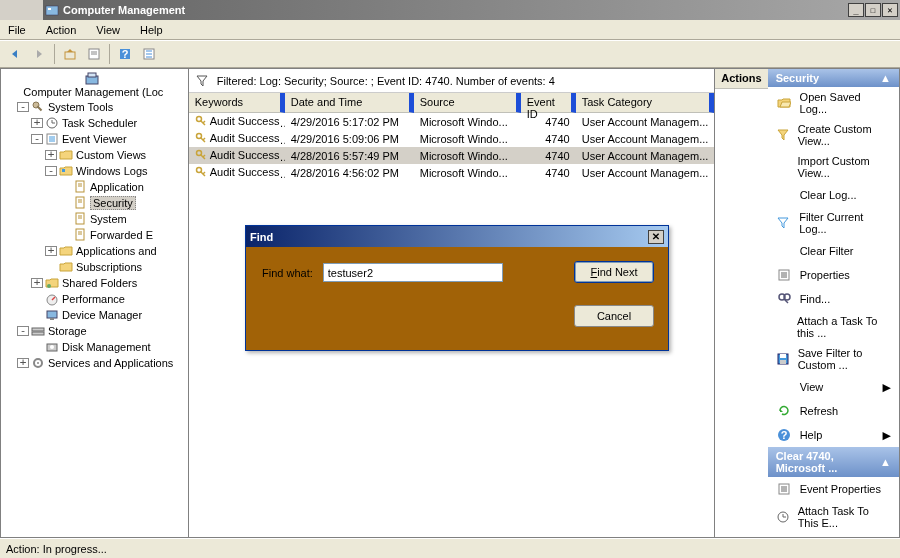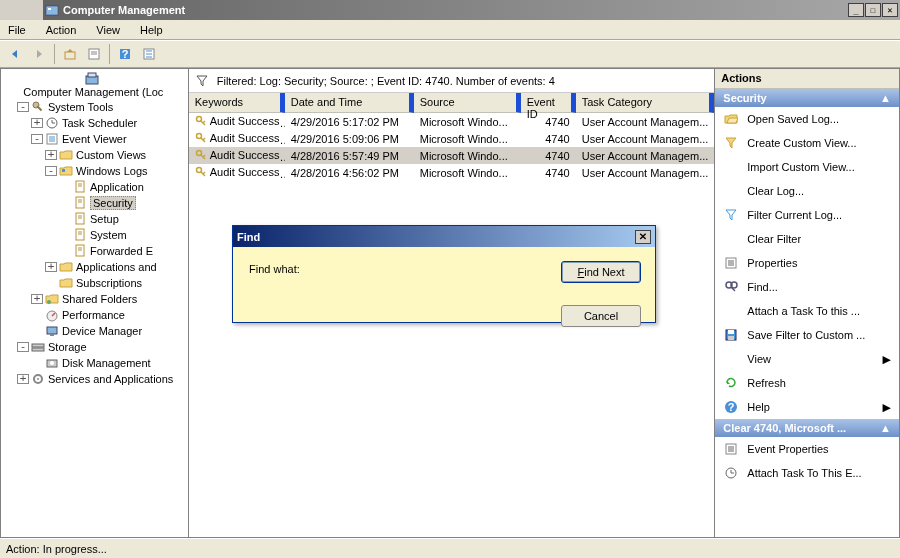--- a/index.html
+++ b/index.html
@@ -31,30 +31,30 @@
 .center { flex: 1; background: #fff; border: 1px solid #808080; display: flex; flex-direction: column; }
 .filterbar { height: 24px; display: flex; align-items: center; padding: 0 6px; border-bottom: 1px solid #ccc; gap: 8px; }
 .gridhead { display: flex; background: #ece9d8; height: 20px; }
 .gridhead .col { border-right: 5px solid #1d4ed8; border-bottom: 1px solid #c0c0b8; padding: 3px 6px; }
 .gridbody { flex: 1; position: relative; }
 .row { display: flex; height: 17px; align-items: center; }
 .row .col { padding: 1px 6px; overflow: hidden; white-space: nowrap; text-overflow: ellipsis; }
 .row.sel { background: #d4d0c8; }
 .cw1 { width: 96px; } .cw2 { width: 129px; } .cw3 { width: 107px; } .cw4 { width: 55px; } .cw5 { flex: 1; }
 
-.right { width: 193px; background: #fff; border: 1px solid #808080; border-left: none; display: flex; flex-direction: column; }
+.right { width: 193px; background: #fff; border: 1px solid #808080; border-left: none; display: flex; }
 .right-head { height: 20px; background: #ece9d8; border-bottom: 1px solid #c0c0b8; padding: 3px 6px; font-weight: bold; }
 .action-hdr { background: linear-gradient(to bottom, #a9c3e8, #6d91c9); color: #fff; font-weight: bold; padding: 3px 8px; display: flex; justify-content: space-between; align-items: center; }
 .action-item { display: flex; align-items: center; padding: 4px 8px; gap: 8px; cursor: default; }
 .action-item .aic { width: 16px; height: 16px; display: flex; align-items: center; justify-content: center; }
 .action-item.sub { justify-content: space-between; }
 
 .statusbar { height: 20px; background: #ece9d8; border-top: 1px solid #fff; padding: 3px 6px; display: flex; align-items: center; }
 
-.dialog { position: absolute; left: 232px; top: 225px; width: 424px; height: 98px; background: #fef9c3; border: 1px solid #003399; box-shadow: 2px 2px 4px rgba(0,0,0,0.3); }
+.dialog { position: absolute; left: 245px; top: 225px; width: 424px; height: 126px; background: #a16207; border: 1px solid #003399; box-shadow: 2px 2px 4px rgba(0,0,0,0.3); }
 .dlg-title { height: 21px; background: linear-gradient(to right, #0a246a, #a6caf0); color: #fff; font-weight: bold; padding: 3px 4px; display: flex; justify-content: space-between; align-items: center; }
 .dlg-close { width: 16px; height: 14px; background: #d4d0c8; border: 1px solid #404040; display: flex; align-items: center; justify-content: center; cursor: pointer; color: #000; font-size: 10px; }
 .dlg-body { padding: 16px; display: flex; align-items: center; gap: 10px; }
 .dlg-body input { width: 180px; height: 19px; border: 1px solid #7f9db9; padding: 2px 4px; font-size: 11px; }
 .dlg-btn { position: absolute; width: 80px; height: 22px; background: #ece9d8; border: 1px solid #888; border-radius: 3px; cursor: pointer; font-size: 11px; }
 .dlg-btn.def { border: 1px solid #003399; box-shadow: 0 0 0 1px #7f9db9 inset; }
 
 svg { display: block; }
 </style>
 </head>
@@ -202,31 +202,20 @@
       <div class="tree-item l4 sel">
         <span class="noexp"></span>
         <span class="ic">
           <svg width="14" height="14">
             <rect x="3" y="1" width="8" height="11" fill="#fff" stroke="#b8933a"></rect>
             <line x1="5" y1="4" x2="9" y2="4" stroke="#b8933a"></line>
             <line x1="5" y1="6" x2="9" y2="6" stroke="#b8933a"></line>
           </svg>
         </span>
         <span class="lbl">Security</span>
-      </div>
-      <div class="tree-item l4">
-        <span class="noexp"></span>
-        <span class="ic">
-          <svg width="14" height="14">
-            <rect x="3" y="1" width="8" height="11" fill="#fff" stroke="#b8933a"></rect>
-            <line x1="5" y1="4" x2="9" y2="4" stroke="#b8933a"></line>
-            <line x1="5" y1="6" x2="9" y2="6" stroke="#b8933a"></line>
-          </svg>
-        </span>
-        <span class="lbl">Setup</span>
       </div>
       <div class="tree-item l4">
         <span class="noexp"></span>
         <span class="ic">
           <svg width="14" height="14">
             <rect x="3" y="1" width="8" height="11" fill="#fff" stroke="#b8933a"></rect>
             <line x1="5" y1="4" x2="9" y2="4" stroke="#b8933a"></line>
             <line x1="5" y1="6" x2="9" y2="6" stroke="#b8933a"></line>
           </svg>
         </span>
@@ -565,16 +554,17 @@
   <span>Action:  In progress...</span>
 </div>
 
 <div class="dialog">
   <div class="dlg-title">
     <span>Find</span>
     <div class="dlg-close">✕</div>
   </div>
   <div class="dlg-body">
     <span>Find what:</span>
+    <input type="text" value="testuser2" style="">
   </div>
   <button class="dlg-btn def" style="top:35px; right:14px;"><u>F</u>ind Next</button>
   <button class="dlg-btn" style="top:79px; right:14px;">Cancel</button>
 </div>
 
 </body></html>

